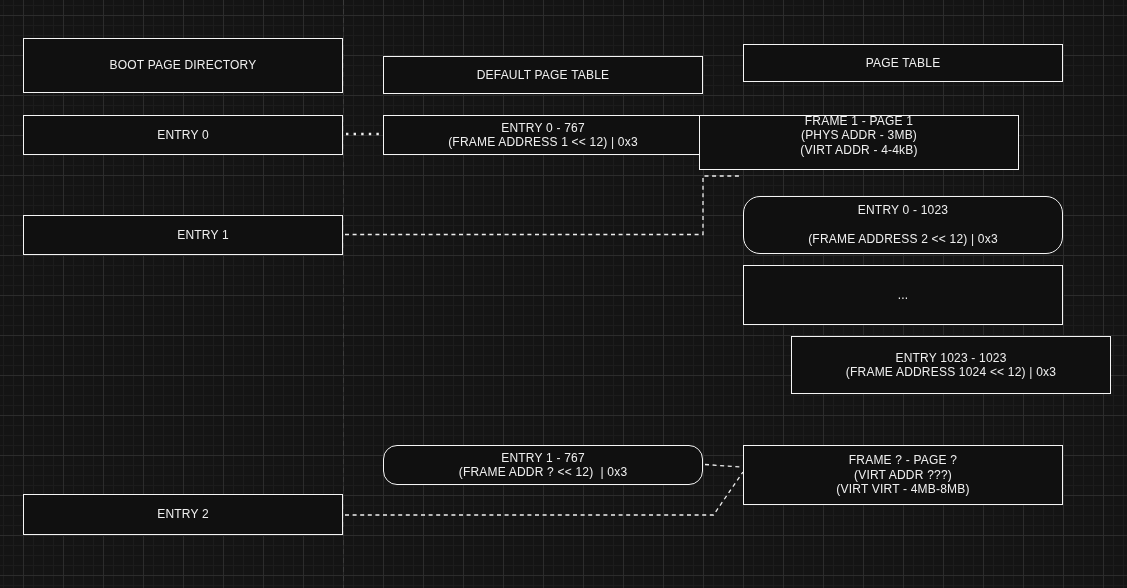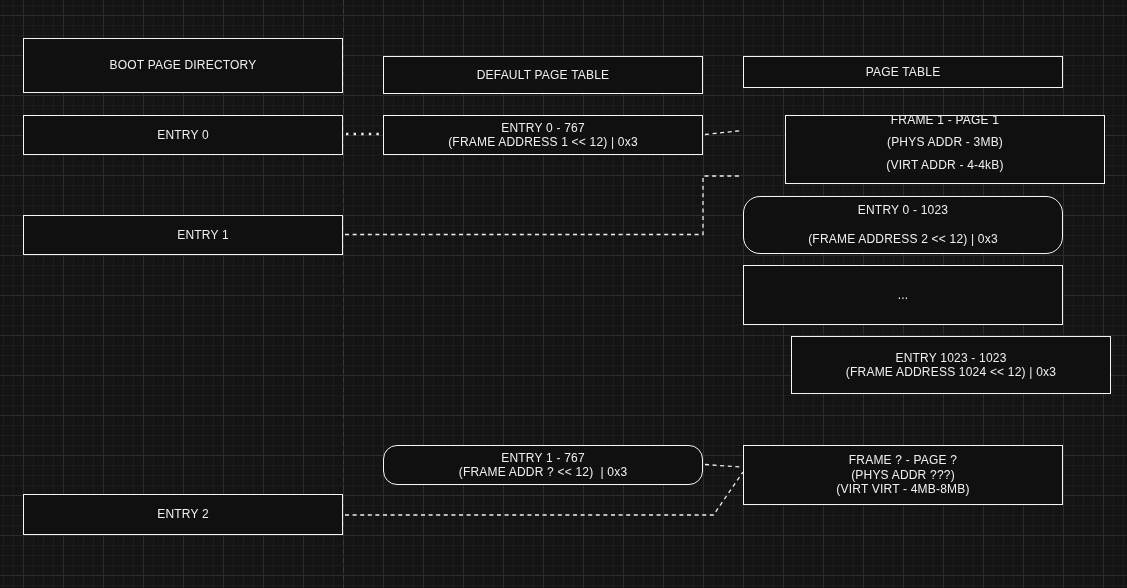--- a/index.html
+++ b/index.html
@@ -36,22 +36,22 @@
   .line:empty::before{content:"\00a0";}
   .pad-b{padding-bottom:14px;}
   
   #boot-header   {left:23px;  top:38px;  width:320px; height:55px;}
   #boot-entry0   {left:23px;  top:115px; width:320px; height:40px;}
   #boot-entry1   {left:23px;  top:215px; width:320px; height:40px;padding-left:40px;}
   #boot-entry2   {left:23px;  top:494px; width:320px; height:41px;}
   #default-header{left:383px; top:56px;  width:320px; height:38px;}
   #default-entry0{left:383px; top:115px; width:320px; height:40px;}
   #default-entry1{left:383px; top:445px; width:320px; height:40px;border-radius:14px;}
-  #pt-header     {left:743px; top:56px;  width:320px; height:32px;text-align:right;}
-  #pt-frame1     {left:785px; top:115px; width:320px; height:69px;gap:8px;}
+  #pt-header     {left:743px; top:44px;  width:320px; height:38px;text-align:right;}
+  #pt-frame1     {left:699px; top:115px; width:320px; height:55px;}
   #pt-entry0     {left:743px; top:196px; width:320px; height:58px;border-radius:17px;}
   #pt-ellipsis   {left:743px; top:265px; width:320px; height:60px;}
   #pt-entry1023  {left:743px; top:336px; width:320px; height:58px;margin-left:48px;}
   #pt-frameq     {left:743px; top:445px; width:320px; height:60px;}
 </style>
 </head>
 <body>
 
 <div class="canvas">
 
@@ -104,17 +104,17 @@
   </div>
   <div class="box" id="pt-ellipsis">
     <div class="line">...</div>
   </div>
   <div class="box" id="pt-entry1023">
     <div class="line">ENTRY 1023 - 1023</div>
     <div class="line">(FRAME ADDRESS 1024 &lt;&lt; 12) | 0x3</div>
   </div>
   <div class="box" id="pt-frameq">
     <div class="line">FRAME ? - PAGE ?</div>
-    <div class="line">(PHYS ADDR ???)</div>
+    <div class="line">(VIRT ADDR ???)</div>
     <div class="line">(VIRT VIRT - 4MB-8MB)</div>
   </div>
 
 </div>
 
 </body></html>

